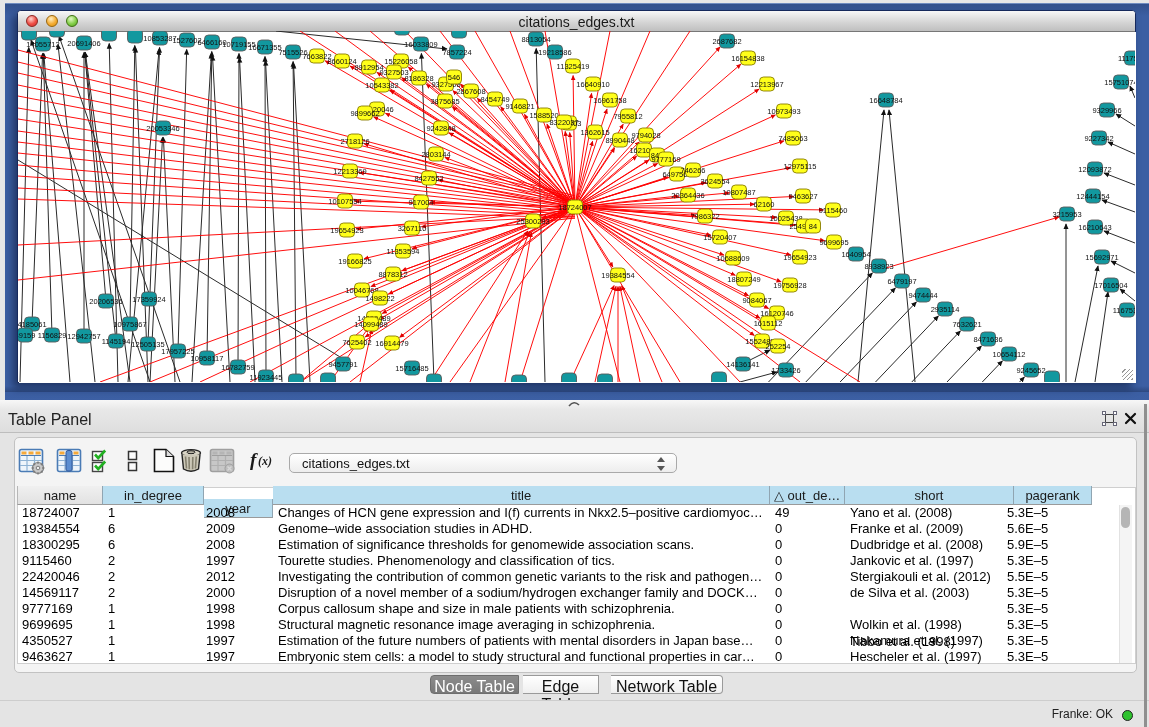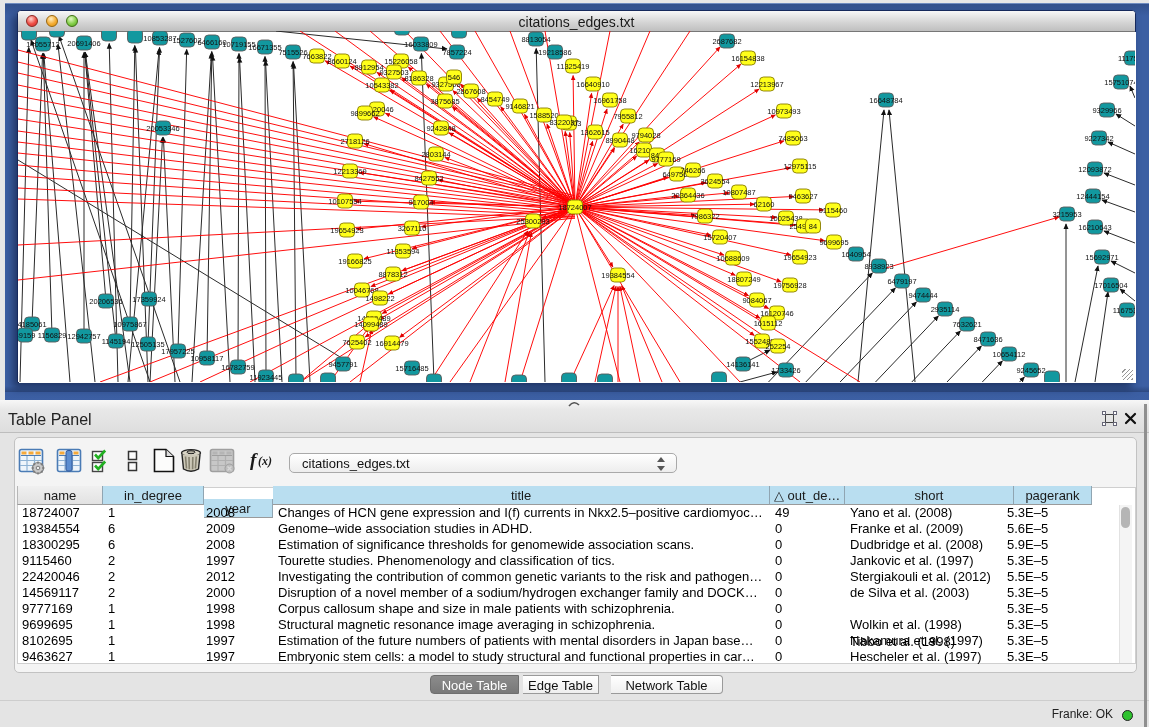--- a/index.html
+++ b/index.html
@@ -15,21 +15,21 @@
 #tphead{position:absolute;left:0px;top:400px;width:1149px;height:33px;background:linear-gradient(#f7f7f7,#e8e8e8 30%,#dedede);border-bottom:1px solid #bdbdbd}
 #tphead .t{position:absolute;left:8px;top:11px;font-size:16px;color:#222}
 #tpbody{position:absolute;left:0;top:433px;width:1149px;height:294px;background:#e4e4e4}
 #inner{position:absolute;left:14px;top:437px;width:1123px;height:236px;background:#f4f4f4;border:1px solid #c2c2c2;border-radius:5px}
 #dropdown{position:absolute;left:289px;top:453px;width:388px;height:20px;background:linear-gradient(#fff,#ededed);border:1px solid #a9a9a9;border-radius:5px;font-size:13px;color:#111;padding:2px 0 0 12px}
 #table{position:absolute;left:17px;top:487px;width:1119px;height:177px;background:#fff;border:1px solid #cfcfcf}
 .hd{position:absolute;top:486px;height:19px;background:#b9def0;border-right:1px solid #90a5b2;border-bottom:1px solid #9a9a9a;font-size:13px;color:#1a1a1a;text-align:center;padding-top:2px}
 .cell{position:absolute;height:15px;font-size:13px;color:#000;white-space:nowrap;overflow:hidden}
 #sb{position:absolute;left:1119px;top:505px;width:13px;height:158px;background:#f4f4f4;border-left:1px solid #e2e2e2}
 #sbt{position:absolute;left:1121px;top:507px;width:9px;height:21px;background:#b5b5b5;border-radius:5px}
-.tab{position:absolute;top:675px;height:19px;font-size:13px;text-align:center;padding-top:2px;border:1px solid #9a9a9a;background:linear-gradient(#fff,#efefef);color:#111}
+.tab{position:absolute;top:675px;height:19px;font-size:16px;text-align:center;padding-top:2px;border:1px solid #9a9a9a;background:linear-gradient(#fff,#efefef);color:#111}
 #tab1{left:430px;width:89px;border-radius:4px 0 0 4px;background:linear-gradient(#8c8c8c,#787878);color:#fff;border-color:#6e6e6e}
 #tab2{left:523px;width:76px;border-left:none}
 #tab3{left:611px;width:112px;border-left:none;border-radius:0 4px 4px 0}
 #status{position:absolute;left:0;top:700px;width:1149px;height:27px;background:#e4e4e4;border-top:1px solid #cdcdcd}
 #mem{position:absolute;right:36px;top:707px;font-size:12px;color:#222}
 #dot{position:absolute;right:16px;top:710px;width:11px;height:11px;border-radius:50%;background:#2fc32f;border:1px solid #222}
 #redge{position:absolute;left:1144px;top:404px;width:3px;height:323px;background:#8f8f8f}
 </style></head>
 <body>
 <div id="desktop">
@@ -661,21 +661,21 @@
 <div class="cell" style="left:775px;top:601px;width:67px">0</div>
 <div class="cell" style="left:850px;top:634px;width:162px">Tibbo et al. (1998)</div>
 <div class="cell" style="left:1007px;top:601px;width:86px">5.3E–5</div>
 <div class="cell" style="left:22px;top:617px;width:78px">9699695</div>
 <div class="cell" style="left:108px;top:617px;width:90px">1</div>
 <div class="cell" style="left:206px;top:617px;width:64px">1998</div>
 <div class="cell" style="left:278px;top:617px;width:489px">Structural magnetic resonance image averaging in schizophrenia.</div>
 <div class="cell" style="left:775px;top:617px;width:67px">0</div>
 <div class="cell" style="left:850px;top:617px;width:162px">Wolkin et al. (1998)</div>
 <div class="cell" style="left:1007px;top:617px;width:86px">5.3E–5</div>
-<div class="cell" style="left:22px;top:633px;width:78px">8102695</div>
+<div class="cell" style="left:22px;top:633px;width:78px">4350527</div>
 <div class="cell" style="left:108px;top:633px;width:90px">1</div>
 <div class="cell" style="left:206px;top:633px;width:64px">1997</div>
 <div class="cell" style="left:278px;top:633px;width:489px">Estimation of the future numbers of patients with mental disorders in Japan base…</div>
 <div class="cell" style="left:775px;top:633px;width:67px">0</div>
 <div class="cell" style="left:850px;top:633px;width:162px">Nakamura et al. (1997)</div>
 <div class="cell" style="left:1007px;top:633px;width:86px">5.3E–5</div>
 <div class="cell" style="left:22px;top:649px;width:78px">9463627</div>
 <div class="cell" style="left:108px;top:649px;width:90px">1</div>
 <div class="cell" style="left:206px;top:649px;width:64px">1997</div>
 <div class="cell" style="left:278px;top:649px;width:489px">Embryonic stem cells: a model to study structural and functional properties in car…</div>

